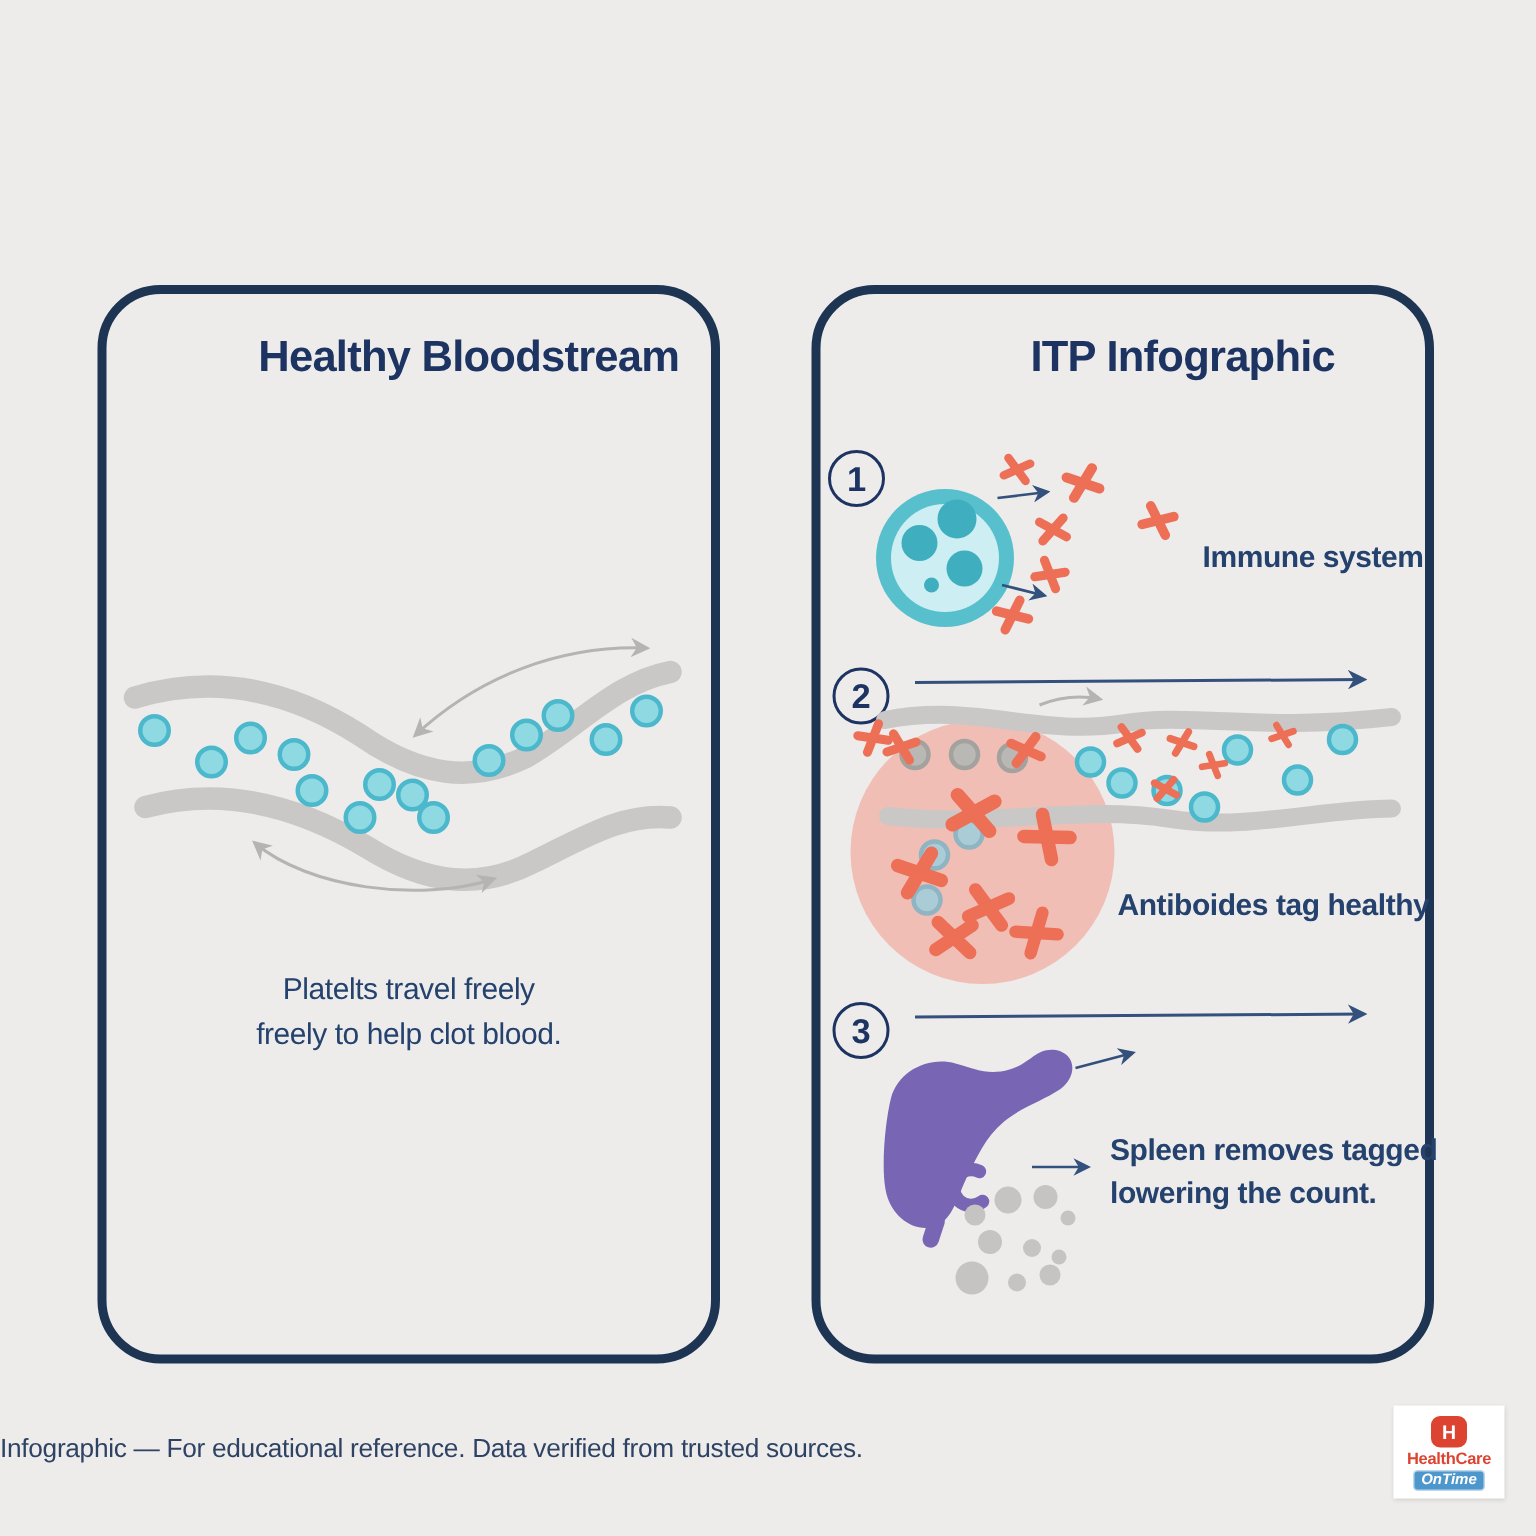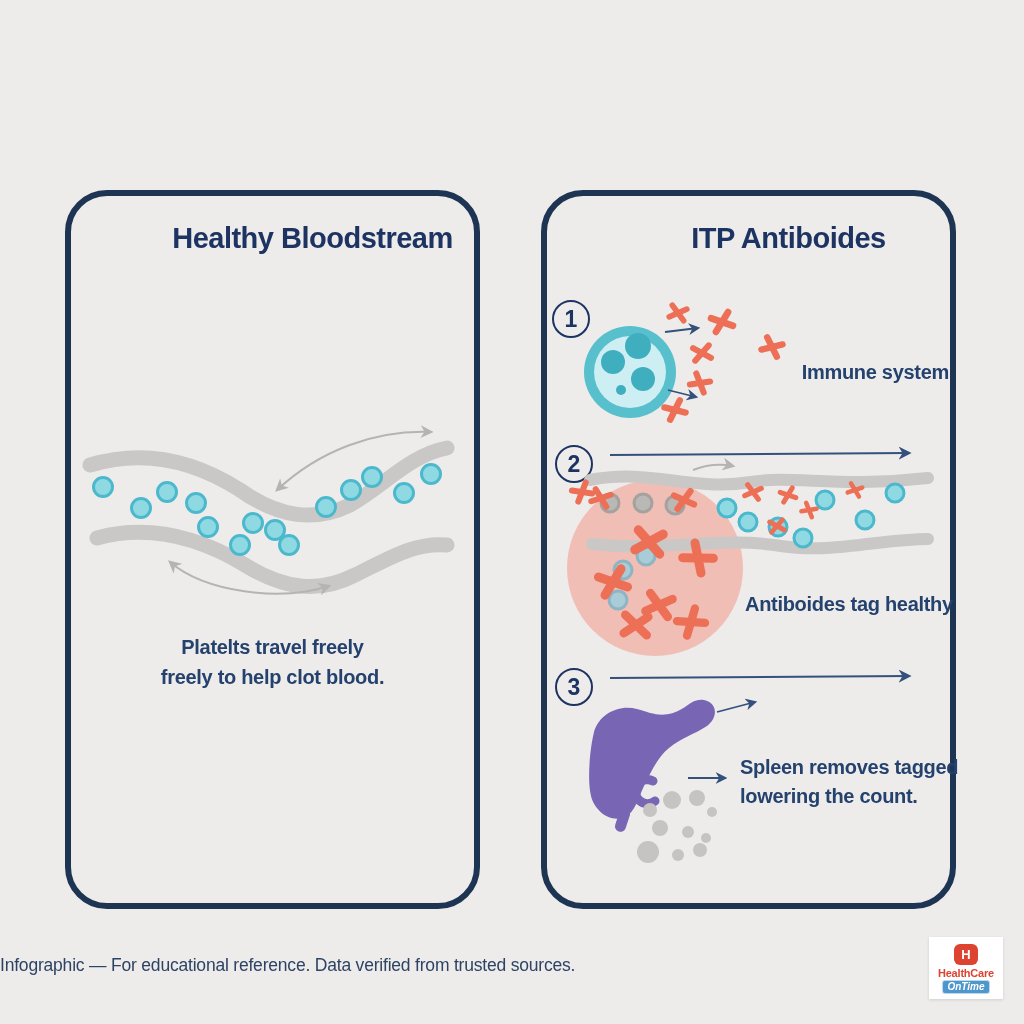--- a/index.html
+++ b/index.html
@@ -20,22 +20,22 @@
   .title .t-line{display:block;}
 
   .panel{position:absolute;top:190px;width:415px;height:719px;
     border:6px solid var(--panel-border);border-radius:42px;background:var(--bg);}
   .panel-left{left:65px;}
   .panel-right{left:541px;}
   .panel-heading{position:absolute;top:26px;left:0;width:100%;text-align:center;
     color:var(--navy);font-weight:700;font-size:29px;letter-spacing:-0.5px;margin-left:40px;}
 
   .vessel-svg{position:absolute;left:-6px;top:214px;}
-  .caption{position:absolute;top:436px;left:0;width:100%;text-align:center;
-    color:var(--body-text);font-weight:700;font-size:20px;line-height:1.5;letter-spacing:-0.3px;}
+  .caption{position:absolute;top:449px;left:0;width:100%;text-align:center;
+    color:var(--body-text);font-weight:400;font-size:20px;line-height:1.5;letter-spacing:-0.3px;}
   .caption span{display:block;}
 
   .step-badge{position:absolute;width:38px;height:38px;border:2.5px solid var(--navy);
     border-radius:50%;display:flex;align-items:center;justify-content:center;
     color:var(--navy);font-weight:700;font-size:23px;}
   .step-svg{position:absolute;}
   .step-text{position:absolute;color:var(--body-text);font-size:20px;font-weight:700;
     line-height:1.45;letter-spacing:-0.3px;}
   .step-text span{display:block;}
   .step-text.centered{text-align:right;}
@@ -115,21 +115,21 @@
       </g>
     </svg>
 
     <p class="caption">
       <span>Platelts travel freely</span>
       <span>freely to help clot blood.</span>
     </p>
   </section>
 
   <section class="panel panel-right">
-    <h2 class="panel-heading">ITP Antiboides</h2>
+    <h2 class="panel-heading">ITP Infographic</h2>
 
     <div class="step-badge" style="left:5px;top:104px;">
       <span>1</span>
     </div>
     <svg class="step-svg" style="left:19px;top:89px;" width="260" height="170" viewBox="0 0 260 170">
       <defs>
         <marker id="mn1" viewBox="0 0 10 10" refX="8" refY="5" markerWidth="6.5" markerHeight="6.5" orient="auto">
           <path d="M0,0 L10,5 L0,10 L3,5 Z" class="mk-navy"></path>
         </marker>
         <g id="ab1">

